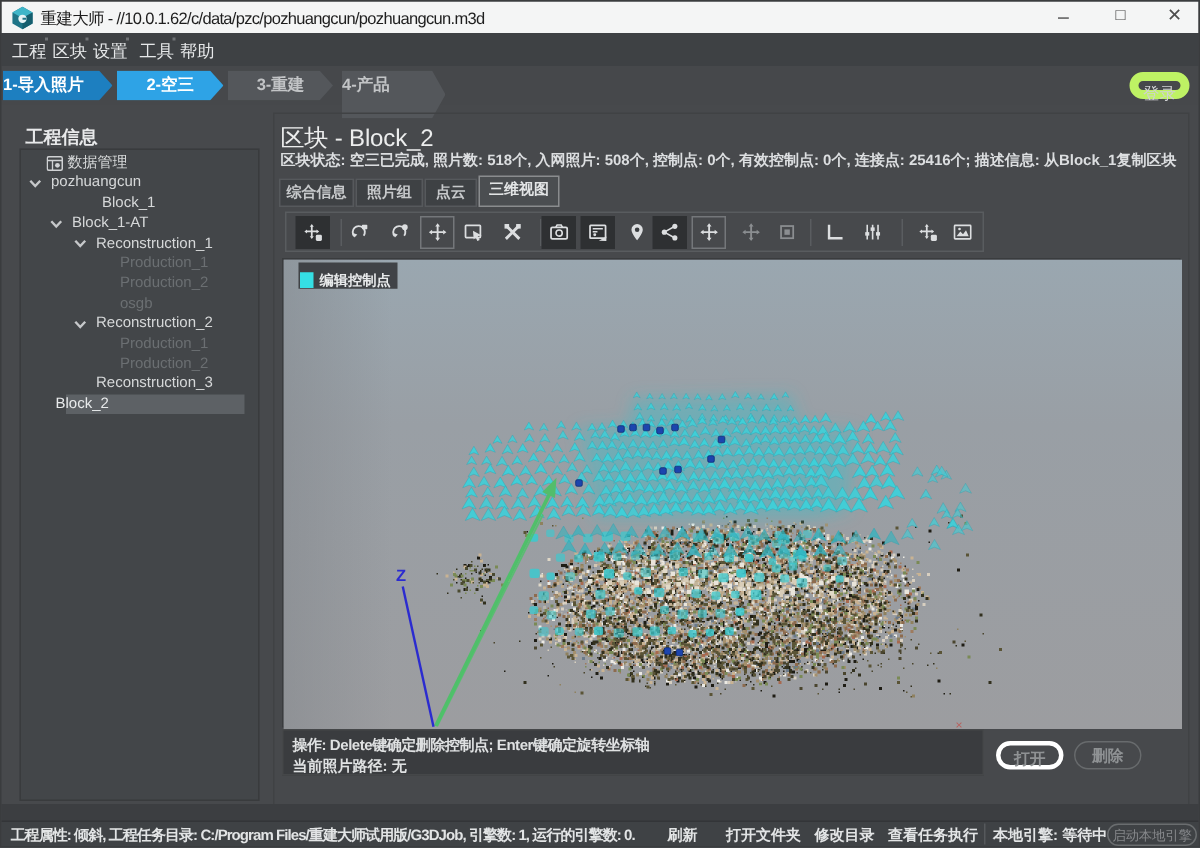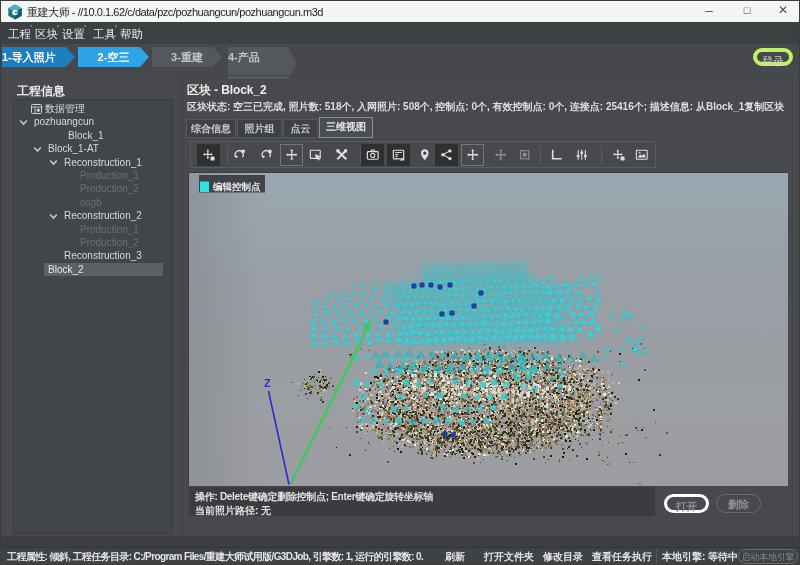--- a/index.html
+++ b/index.html
@@ -23,21 +23,21 @@
     <span class="abs" style="left:83px;top:3px;width:2px;height:2px;background:#6f7275"></span>
     <span class="abs" style="left:92px;top:4.5px">工具</span>
     <span class="abs" style="left:114px;top:3px;width:2px;height:2px;background:#6f7275"></span>
     <span class="abs" style="left:119px;top:4.5px">帮助</span>
   </div>
 <div class="abs" style="left:1px;top:44px;width:798px;height:26px;background:#46484b"></div>
 <div class="abs" style="left:2px;top:47px;width:73px;height:20px;background:#1d7fc0;color:#fff;font-size:11px;font-weight:bold;text-align:left;line-height:20px;clip-path:polygon(0 0, calc(100% - 9px) 0, 100% 50%, calc(100% - 9px) 100%, 0 100%)">1-导入照片</div>
 <div class="abs" style="left:78px;top:47px;width:71px;height:20px;background:#2ea3e6;color:#fff;font-size:11px;font-weight:bold;text-align:center;line-height:20px;clip-path:polygon(0 0, calc(100% - 9px) 0, 100% 50%, calc(100% - 9px) 100%, 0 100%)">2-空三</div>
 <div class="abs" style="left:152px;top:47px;width:70px;height:20px;background:#54575b;color:#c2c4c6;font-size:11px;font-weight:bold;text-align:center;line-height:20px;clip-path:polygon(0 0, calc(100% - 9px) 0, 100% 50%, calc(100% - 9px) 100%, 0 100%)">3-重建</div>
 <div class="abs" style="left:228px;top:47px;width:69px;height:32px;background:#54575b;color:#c2c4c6;font-size:11px;font-weight:bold;line-height:20px;clip-path:polygon(0 0, calc(100% - 9px) 0, 100% 50%, calc(100% - 9px) 100%, 0 100%)">4-产品</div>
-<div class="abs" style="left:753px;top:48px;width:40px;height:18px;border:4px solid #bef264;border-radius:9px;color:#d0d2d4;font-size:11px;text-align:center;line-height:18px;box-sizing:border-box">登录</div>
+<div class="abs" style="left:753px;top:48px;width:40px;height:18px;border:6px solid #bef264;border-radius:9px;color:#d0d2d4;font-size:11px;text-align:center;line-height:18px;box-sizing:border-box">登录</div>
 <div class="abs" style="left:17px;top:83px;font-size:12px;font-weight:bold;color:#e8e9ea">工程信息</div>
 <div class="abs" style="left:13px;top:99px;width:160px;height:435px;background:#434649;border:1px solid #393b3d;box-sizing:border-box"></div>
 <div class="abs" style="left:13px;top:99px;width:160px;height:435px;overflow:hidden">
     <div style="position:absolute;left:0;top:3.0px;width:100%;height:13.4px;font-size:10px;line-height:13.4px;color:#d6d8d9">
       <svg style="position:absolute;left:18px;top:2px" width="11" height="10" viewBox="0 0 11 10">
         <rect x="0.5" y="0.5" width="10" height="9" rx="1" fill="none" stroke="#d0d2d4"></rect>
         <path d="M0.5 3 H10.5 M4 3 V9.5" stroke="#d0d2d4" stroke-width="0.9"></path>
         <circle cx="7.3" cy="6.2" r="1.6" fill="#d0d2d4"></circle>
       </svg>
       <span style="position:absolute;left:32px;top:0;">数据管理</span>
@@ -82,25 +82,25 @@
       <span style="position:absolute;left:67px;top:0;">Production_1</span>
     </div>
     <div style="position:absolute;left:0;top:137.00000000000003px;width:100%;height:13.4px;font-size:10px;line-height:13.4px;color:#6b6f72">
       <span style="position:absolute;left:67px;top:0;">Production_2</span>
     </div>
     <div style="position:absolute;left:0;top:150.40000000000003px;width:100%;height:13.4px;font-size:10px;line-height:13.4px;color:#d6d8d9">
       <span style="position:absolute;left:51px;top:0;">Reconstruction_3</span>
     </div>
     <div style="position:absolute;left:0;top:163.80000000000004px;width:100%;height:13.4px;font-size:10px;line-height:13.4px;color:#e8eaeb">
       <div style="position:absolute;left:31px;top:0;width:119px;height:13.4px;background:#5d6165;"></div>
-      <span style="position:absolute;left:35px;top:0;">Block_2</span>
+      <span style="position:absolute;left:24px;top:0;">Block_2</span>
     </div>
   </div>
 <div class="abs" style="left:182px;top:75px;width:611px;height:462px;border:1px solid #404244;box-sizing:border-box"></div>
-<div class="abs" style="left:187px;top:82px;font-size:12px;font-weight:bold;color:#eceded;letter-spacing:-0.1px">区块 - Block_2</div>
+<div class="abs" style="left:187px;top:82px;font-size:16px;font-weight:normal;color:#eceded;letter-spacing:-0.1px">区块 - Block_2</div>
 <div class="abs" style="left:187px;top:100px;font-size:10px;font-weight:bold;color:#dcdee0;white-space:nowrap">区块状态: 空三已完成, 照片数: 518个, 入网照片: 508个, 控制点: 0个, 有效控制点: 0个, 连接点: 25416个; 描述信息: 从Block_1复制区块</div>
 <div class="abs" style="left:186px;top:119px;width:50px;height:19px;background:#3e4144;color:#c7c9cb;border:1px solid #56595c;box-sizing:border-box;font-size:10px;font-weight:bold;text-align:center;line-height:17px">综合信息</div>
 <div class="abs" style="left:237px;top:119px;width:45px;height:19px;background:#3e4144;color:#c7c9cb;border:1px solid #56595c;box-sizing:border-box;font-size:10px;font-weight:bold;text-align:center;line-height:17px">照片组</div>
 <div class="abs" style="left:283px;top:119px;width:35px;height:19px;background:#3e4144;color:#c7c9cb;border:1px solid #56595c;box-sizing:border-box;font-size:10px;font-weight:bold;text-align:center;line-height:17px">点云</div>
 <div class="abs" style="left:319px;top:117px;width:54px;height:21px;background:#4b4e51;color:#e2e4e5;border:1px solid #8a8c8e;box-sizing:border-box;font-size:10px;font-weight:bold;text-align:center;line-height:17px">三维视图</div>
 <div style="position:absolute;left:190px;top:141px;width:466px;height:27px;border:1px solid #595c5f;box-sizing:border-box;background:#47494c">
     <div style="position:absolute;left:6px;top:2px;width:23px;height:22px;background:#2e3032;border:1px solid transparent;box-sizing:border-box;display:flex;align-items:center;justify-content:center">
       <svg width="13.5" height="13.5" viewBox="0 0 15 15">
         <path d="M6.5 1.5 L8 3.5 H5 Z M6.5 12.5 L5 10.5 H8 Z M1 7 L3 5.5 V8.5 Z M12 7 L10 8.5 V5.5 Z" fill="#dcdee0"></path>
         <path d="M6.5 3 V11 M2.5 7 H10.5" stroke="#dcdee0" stroke-width="1.3"></path>

